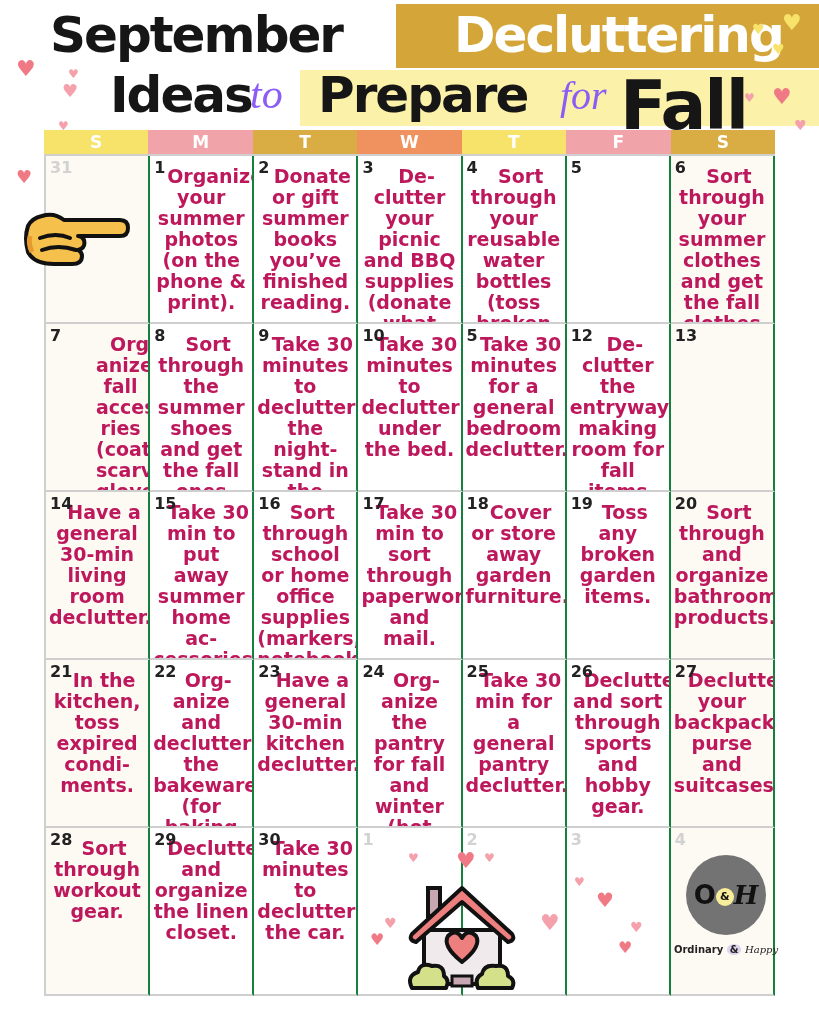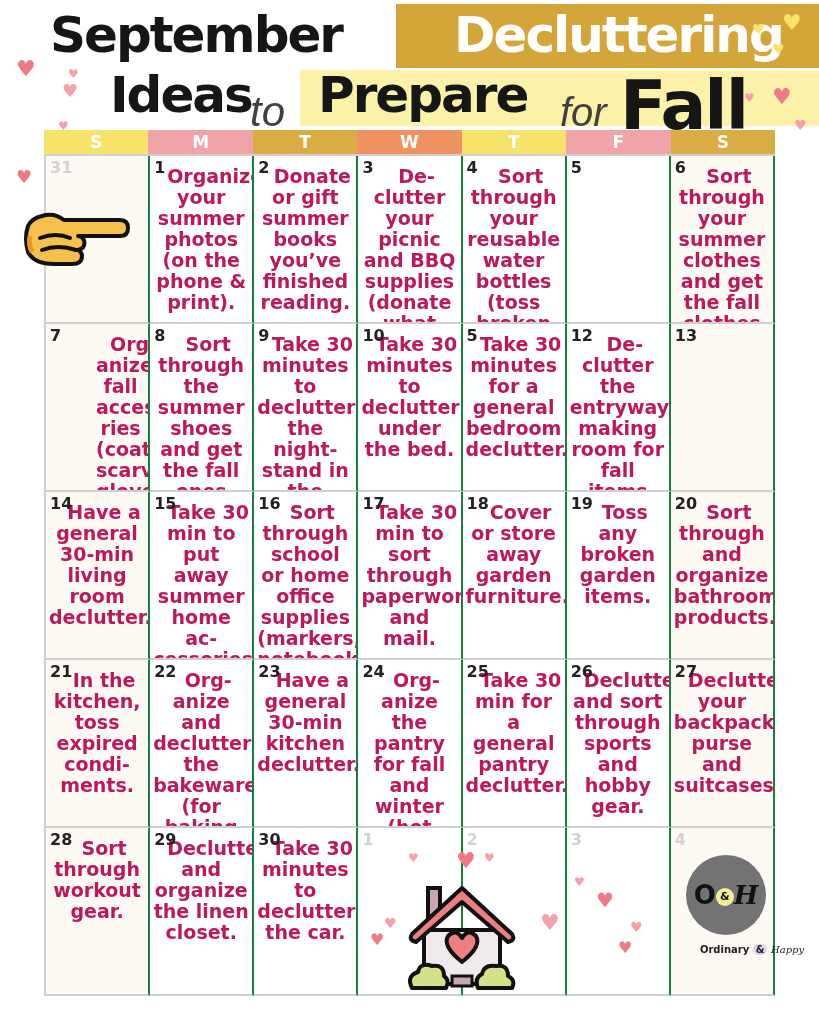--- a/index.html
+++ b/index.html
@@ -1,21 +1,21 @@
 <!DOCTYPE html>
 <html><head>
 <meta charset="utf-8">
 <style>
   * { box-sizing: border-box; margin: 0; padding: 0; }
   html, body { width: 819px; height: 1024px; background: #ffffff; overflow: hidden; }
   body { position: relative; font-family: "DejaVu Sans", sans-serif; color: #222; }
 
   .title-line1, .title-line2 { position: absolute; white-space: nowrap; font-weight: bold; }
   .t-black { color: #161616; font-family: "DejaVu Sans", sans-serif; font-weight: bold; letter-spacing: -2px; }
-  .t-script { font-family: Liberation Sans, sans-serif; font-style: italic; font-weight: normal; color: #404040; margin-top: 18px; }
+  .t-script { font-family: Liberation Serif, serif; font-style: italic; font-weight: normal; color: #8b5cf6; }
 
   .band-gold { position: absolute; left: 396px; top: 4px; width: 423px; height: 64px; background: #d4a63a; }
   .band-yellow { position: absolute; left: 300px; top: 70px; width: 519px; height: 56px; background: #fbf1a8; }
 
   .tl1-sep { position: absolute; left: 50px; top: 6px; font-size: 50px; }
   .tl1-dec { position: absolute; left: 410px; top: 6px; font-size: 50px; color: #ffffff; letter-spacing: -2px; font-weight: bold; margin-left: 44px; }
   .tl2-ideas { position: absolute; left: 110px; top: 66px; font-size: 50px; }
   .tl2-to { position: absolute; left: 250px; top: 70px; font-size: 42px; }
   .tl2-prep { position: absolute; left: 318px; top: 66px; font-size: 50px; }
   .tl2-for { position: absolute; left: 560px; top: 72px; font-size: 40px; }
@@ -36,21 +36,21 @@
   .daynum { position: absolute; left: 4px; top: 2px; font-size: 16px; font-weight: bold; color: #222; }
   .daynum.muted { color: #d2d2d2; }
   .task { font-size: 19px; font-weight: bold; text-align: center; line-height: 21px; color: #be185d; padding-top: 6px; }
 
   .hand { position: absolute; left: 20px; top: 208px; }
   .house { position: absolute; left: 406px; top: 880px; }
   .logo { position: absolute; left: 686px; top: 855px; width: 80px; height: 80px; border-radius: 50%; background: #737373; text-align: center; }
   .logo-mark { font-size: 26px; font-weight: bold; line-height: 80px; color: #111; }
   .logo-amp { display: inline-block; background: #f8ee9a; border-radius: 50%; width: 18px; height: 18px; font-size: 11px; line-height: 18px; vertical-align: middle; }
   .logo-h { font-family: "DejaVu Serif", serif; font-style: italic; }
-  .logo-caption { position: absolute; left: 698px; top: 944px; width: 108px; font-size: 10px; font-weight: bold; text-align: center; color: #222; }
+  .logo-caption { position: absolute; left: 672px; top: 944px; width: 108px; font-size: 10px; font-weight: bold; text-align: center; color: #222; }
   .logo-caption .cap-amp { background: #dcd3ec; border-radius: 50%; padding: 0 3px; }
   .logo-caption .cap-happy { font-family: "DejaVu Serif", serif; font-style: italic; font-weight: normal; }
 </style>
 </head>
 <body>
 
 <div class="band-gold"></div>
 <div class="band-yellow"></div>
 
 <div class="title-line1 t-black tl1-sep">September</div>

